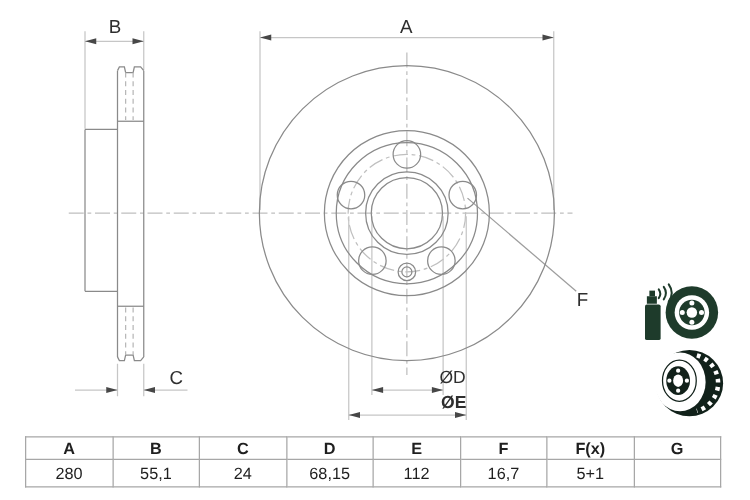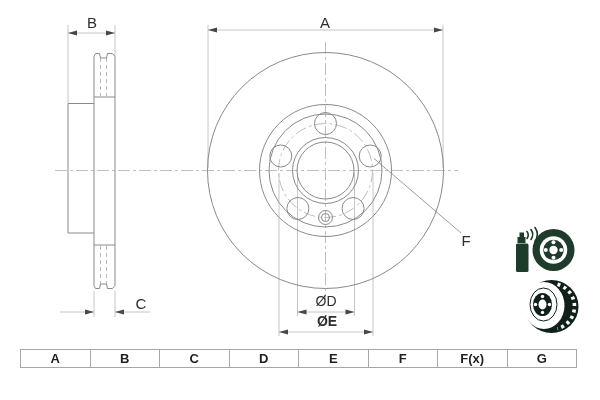--- a/index.html
+++ b/index.html
@@ -18,21 +18,21 @@
   .fill-green{fill:#1e3b2b;}
   .stroke-green{stroke:#1e3b2b;fill:none;stroke-width:1.6;stroke-linecap:round;}
   .fill-dark{fill:#11211a;}
   .stroke-dark{stroke:#11211a;fill:none;stroke-width:1;}
   .fill-white{fill:#ffffff;}
   .vent-dash{stroke:#ffffff;stroke-width:3.6;fill:none;stroke-dasharray:3 3.6;}
   .lbl{
     position:absolute;transform:translate(-50%,-50%);
     color:#2e2e2e;font-size:15px;line-height:1;white-space:nowrap;
   }
-  .lbl.small{font-size:14px;}
+  .lbl.small{font-size:14px;margin-left:36px;}
   table.spec{
     position:absolute;left:20px;top:349px;width:557px;
     border-collapse:collapse;table-layout:fixed;
     font-size:13px;color:#1f1f1f;text-align:center;
   }
   table.spec th, table.spec td{
     border:1px solid #a7a7a7;padding:0;overflow:hidden;
   }
   table.spec th{height:17px;font-weight:bold;}
   table.spec td{height:21px;font-weight:normal;}
@@ -162,14 +162,24 @@
     <tr>
       <th>A</th>
       <th>B</th>
       <th>C</th>
       <th>D</th>
       <th>E</th>
       <th>F</th>
       <th>F(x)</th>
       <th>G</th>
     </tr>
+    <tr>
+      <td>280</td>
+      <td>55,1</td>
+      <td>24</td>
+      <td>68,15</td>
+      <td>112</td>
+      <td>16,7</td>
+      <td>5+1</td>
+      <td></td>
+    </tr>
   </tbody>
 </table>
 
 </body></html>

